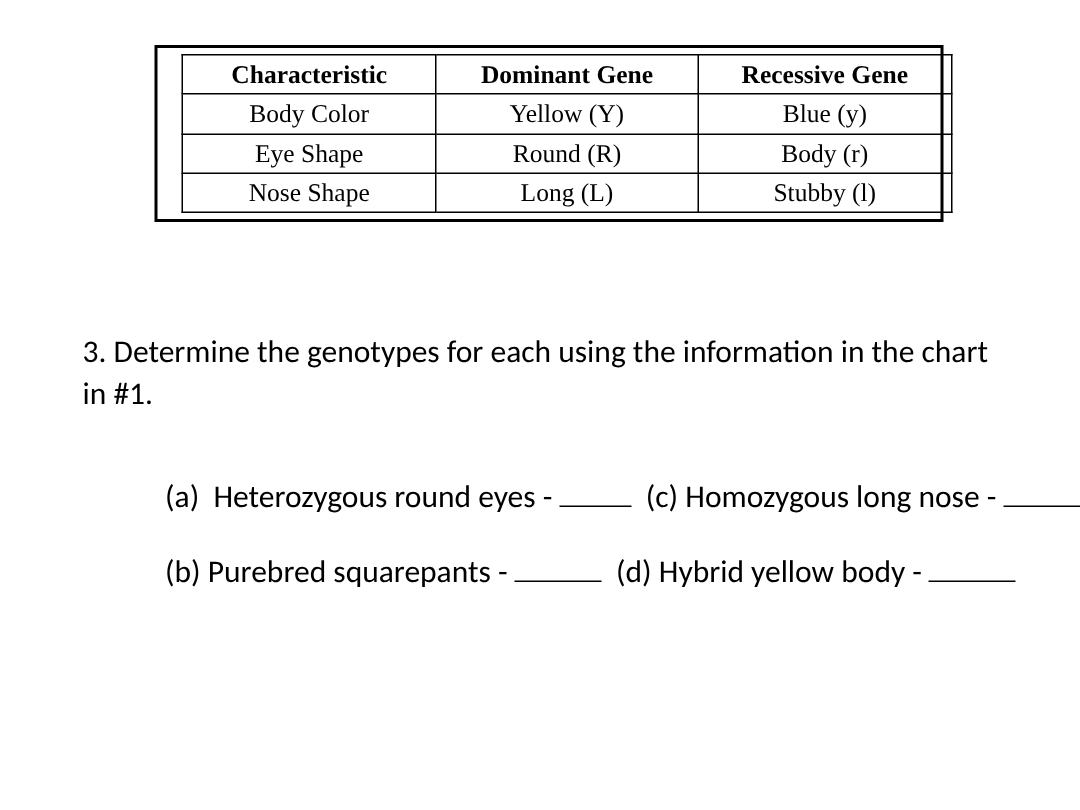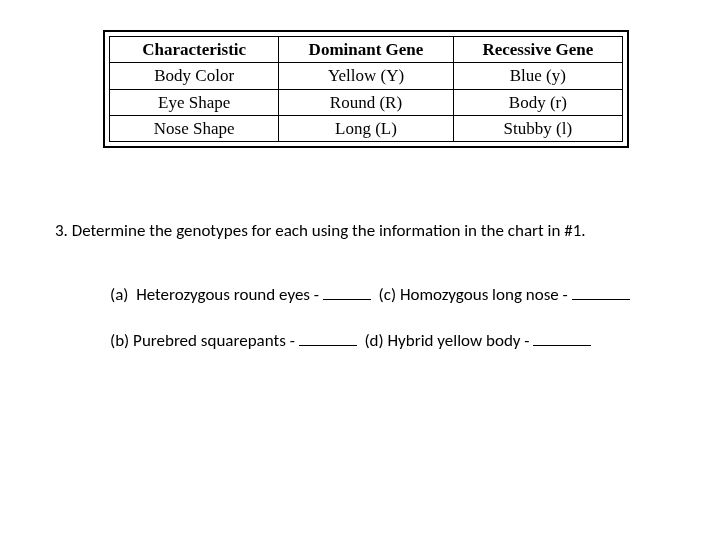--- a/index.html
+++ b/index.html
@@ -22,20 +22,21 @@
     top: 30px;
     width: 526px;
     border: 2px solid #000;
     padding: 4px 4px 4px 4px;
     box-sizing: border-box;
   }
   table.genetics {
     border-collapse: collapse;
     width: 100%;
     table-layout: fixed;
+    margin-left: 12px;
   }
   table.genetics th,
   table.genetics td {
     border: 1px solid #000;
     text-align: center;
     vertical-align: middle;
     font-size: 17px;
     line-height: 1.25;
     padding: 2px 4px;
     font-weight: normal;
@@ -46,21 +47,21 @@
   table.genetics col.c1 { width: 33%; }
   table.genetics col.c2 { width: 34%; }
   table.genetics col.c3 { width: 33%; }
 
   .question {
     position: absolute;
     left: 55px;
     top: 220px;
     width: 620px;
     font-family: Calibri, Arial, sans-serif;
-    font-size: 17px;
+    font-size: 21px;
     line-height: 1.35;
     color: #000;
   }
   .question .q-num {
     display: inline;
   }
   .sub-list {
     margin-top: 40px;
     margin-left: 55px;
   }

